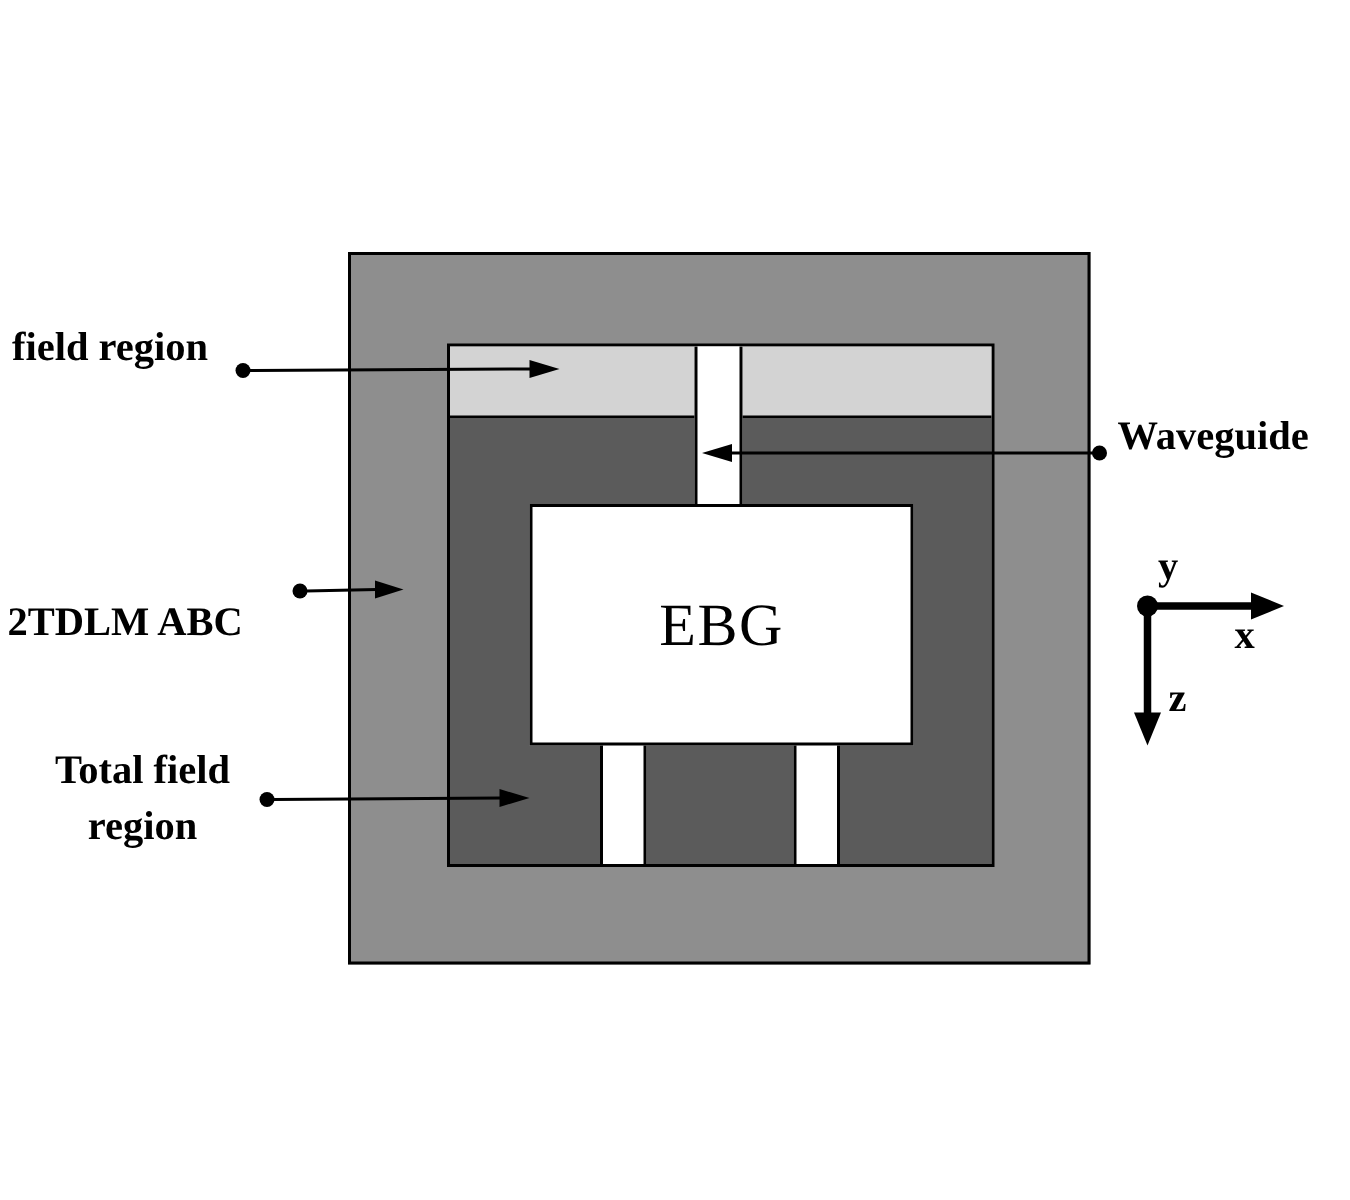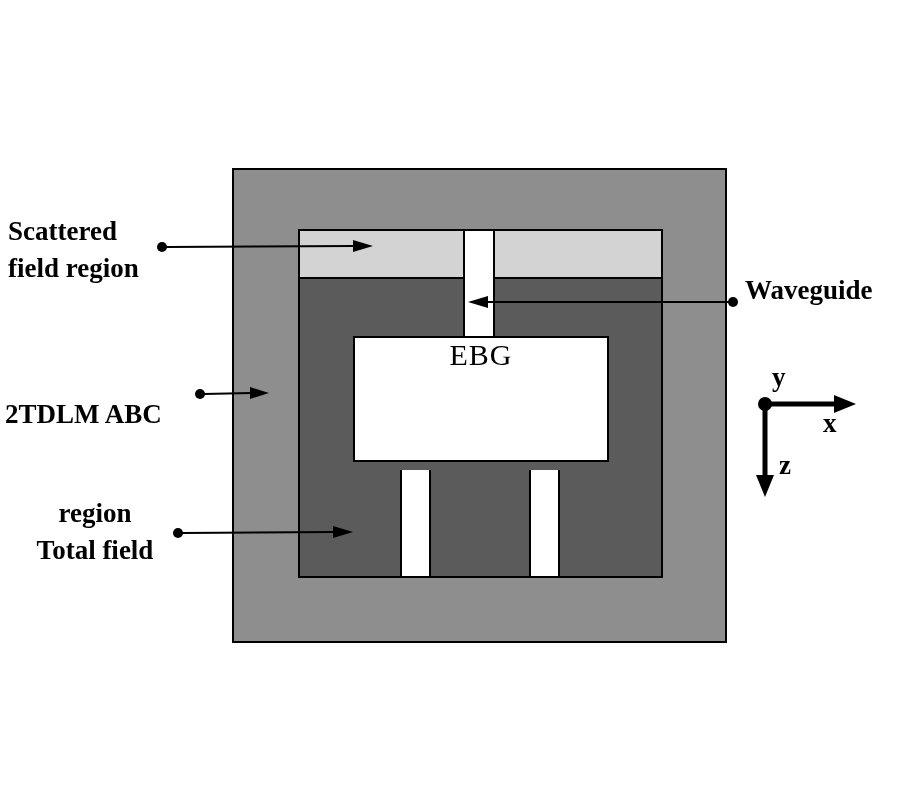--- a/index.html
+++ b/index.html
@@ -45,25 +45,25 @@
     background: var(--wg-fill, #ffffff);
     border-left: 2px solid var(--line, #000);
     border-right: 2px solid var(--line, #000);
   }
   .wg-top  { left: 463px; top: 231px; width: 32px; height: 107px; }
   .wg-bl   { left: 400px; top: 470px; width: 31px; height: 106px; }
   .wg-br   { left: 529px; top: 470px; width: 31px; height: 106px; }
 
   
   .ebg-box {
-    left: 353px; top: 336px; width: 256px; height: 126px;
+    left: 353px; top: 336px; width: 256px; height: 161px;
     background: var(--wg-fill, #ffffff);
     border: 2px solid var(--line, #000);
-    display: flex; align-items: flex-start; justify-content: center;
-    font-size: 30px;
+    display: flex; align-items: center; justify-content: center;
+    font-size: 40px;
     letter-spacing: 1px;
     color: var(--line, #000);
   }
 
   
   .fig-label {
     color: var(--line, #000);
     font-weight: bold;
     font-size: 27px;
     line-height: 37px;
@@ -144,31 +144,30 @@
     <g>
       <circle class="arrow-dot" cx="765" cy="404" r="7"></circle>
       <line class="axis-line" x1="765" y1="404" x2="837" y2="404"></line>
       <polygon class="arrow-head" points="856,404 834,395 834,413"></polygon>
       <line class="axis-line" x1="765" y1="404" x2="765" y2="478"></line>
       <polygon class="arrow-head" points="765,497 756,475 774,475"></polygon>
     </g>
   </svg>
 
   <div class="abs fig-label lbl-scattered">
-    <div>Scattered</div>
     <div>field region</div>
   </div>
 
   <div class="abs fig-label lbl-abc">
     <span>2TDLM ABC</span>
   </div>
 
   <div class="abs fig-label lbl-total">
+    <div>Total field</div>
     <div>region</div>
-    <div>Total field</div>
   </div>
 
   <div class="abs fig-label lbl-waveguide">
     <span>Waveguide</span>
   </div>
 
   <div class="abs axis-label axis-y">y</div>
   <div class="abs axis-label axis-x">x</div>
   <div class="abs axis-label axis-z">z</div>
 

